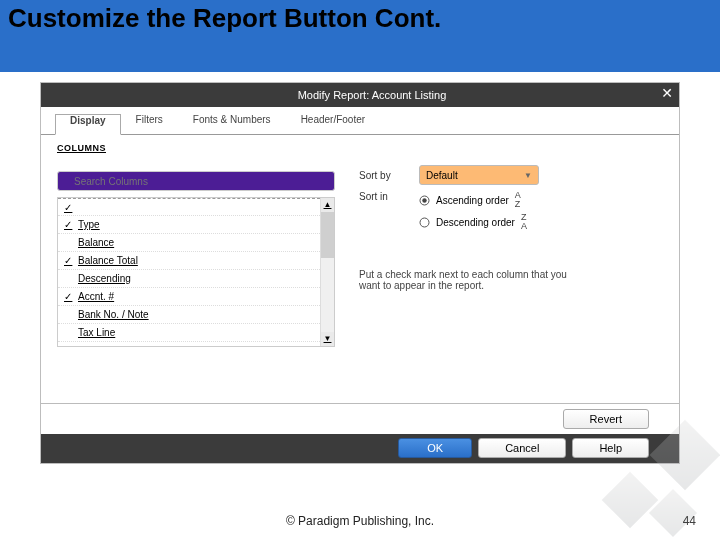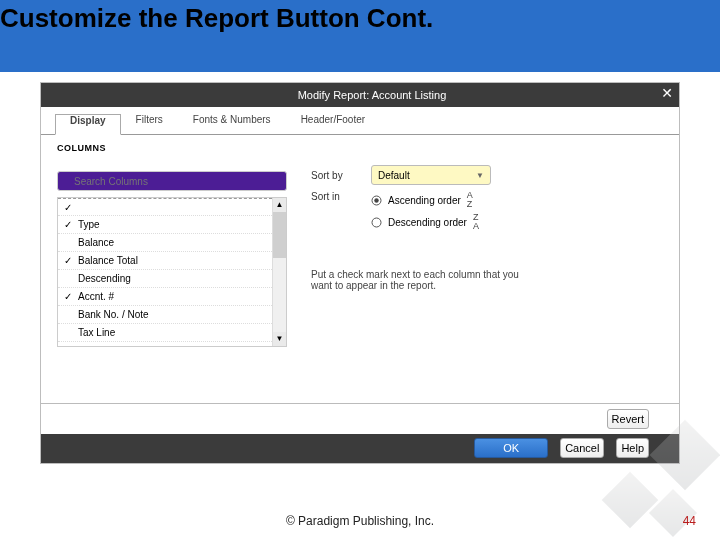--- a/index.html
+++ b/index.html
@@ -1,58 +1,58 @@
 <!DOCTYPE html>
 <html><head>
 <meta charset="utf-8">
 <style>
   * { box-sizing: border-box; margin: 0; padding: 0; }
   html, body { width: 720px; height: 540px; font-family: Arial, sans-serif; overflow: hidden; }
   .slide { width: 720px; height: 540px; position: relative; background: #fff; }
   .title-band { background: #2a6fc9; color: #fff; height: 72px; width: 100%; padding: 6px 10px; }
-  .slide-title { font-size: 26px; font-weight: bold; color: #000; position: absolute; top: 4px; left: 0; line-height: 1.1; }
+  .slide-title { font-size: 26px; font-weight: bold; color: #000; position: absolute; top: 4px; left: 8px; line-height: 1.1; }
   
   .screenshot-wrap { position: absolute; top: 82px; left: 40px; width: 640px; height: 382px; border: 1px solid #bdbdbd; background: #fff; }
   .modal { position: absolute; top: 0; left: 0; right: 0; bottom: 0; }
   .modal-header { background: #3b3b3b; color: #fff; height: 24px; font-size: 11px; display: flex; align-items: center; justify-content: center; position: relative; padding-left: 24px; }
   .modal-close { position: absolute; right: 6px; top: 3px; color: #fff; font-size: 14px; line-height: 1; cursor: pointer; }
   .tabs { display: flex; border-bottom: 1px solid #999; margin-top: 6px; padding-left: 14px; gap: 0; font-size: 10px; height: 22px; }
   .tab { padding: 0 14px; border: 1px solid transparent; border-bottom: none; color: #444; cursor: pointer; }
   .tab.active { font-weight: bold; border: 1px solid #aaa; border-bottom: 1px solid #fff; background: #fff; position: relative; top: 1px; }
   .body-area { padding: 8px 16px; font-size: 10px; display: flex; gap: 24px; }
-  .col-left { width: 230px; }
+  .col-left { width: 278px; text-decoration: underline; }
   .section-label { font-weight: bold; text-transform: uppercase; font-size: 9px; letter-spacing: .5px; margin-bottom: 4px; }
   .search-input { width: 100%; height: 20px; border: 1px solid #ccc; border-radius: 3px; padding: 2px 16px; font-size: 10px; color: #888; background: #4c1d95; margin-top: 14px; }
   .col-list { border: 1px solid #ccc; margin-top: 6px; background: #fff; width: 100%; height: 150px; overflow: hidden; position: relative; }
   .col-list-inner { display: flex; }
   .col-items { flex: 1; }
   .col-item { height: 18px; border-bottom: 1px dotted #ddd; display: flex; align-items: center; padding: 0 6px; font-size: 10px; cursor: pointer; }
   .col-item:first-child { border-top: 1px dashed #999; }
   .check { width: 14px; font-size: 10px; }
   .scrollbar { width: 14px; background: #f0f0f0; display: flex; flex-direction: column; align-items: center; border-left: 1px solid #ddd; }
   .sb-btn { width: 100%; height: 14px; font-size: 8px; text-align: center; line-height: 14px; background: #eaeaea; }
   .sb-track { flex: 1; width: 100%; position: relative; }
   .sb-thumb { position: absolute; top: 0; width: 100%; height: 46px; background: #cfcfcf; }
   .col-right { flex: 1; padding-top: 22px; }
   .row { display: flex; align-items: center; gap: 10px; margin-bottom: 6px; font-size: 10px; }
   .row-label { width: 50px; color: #333; }
-  .select { border: 1px solid #bbb; border-radius: 3px; height: 20px; padding: 3px 6px; font-size: 10px; min-width: 120px; display: inline-flex; align-items: center; justify-content: space-between; cursor: pointer; background: #fef9c3; }
+  .select { border: 1px solid #bbb; border-radius: 3px; height: 20px; padding: 3px 6px; font-size: 10px; min-width: 120px; display: inline-flex; align-items: center; justify-content: space-between; cursor: pointer; background: #fdba74; }
   .select .caret { font-size: 8px; color: #666; }
   .radio-col { display: flex; flex-direction: column; gap: 4px; }
   .radio-line { display: flex; align-items: center; gap: 6px; }
   .radio-line svg { flex-shrink: 0; }
   .sort-glyph { font-size: 9px; line-height: 1; text-align: left; color: #444; }
   .hint { margin-top: 38px; font-size: 10px; color: #444; width: 220px; }
   .footer-bar { position: absolute; bottom: 0; left: 0; right: 0; height: 60px; border-top: 1px solid #bbb; display: flex; flex-direction: column; }
   .footer-row1 { flex: 1; display: flex; justify-content: flex-end; align-items: center; padding-right: 30px; }
-  .footer-row2 { flex: 1; background: #3b3b3b; display: flex; justify-content: flex-end; align-items: center; padding-right: 30px; gap: 12px; }
-  .btn { border: 1px solid #aaa; border-radius: 3px; padding: 3px 4px; font-size: 11px; cursor: pointer; background: linear-gradient(#fff,#eee); }
+  .footer-row2 { flex: 1; background: #3b3b3b; display: flex; justify-content: flex-end; align-items: center; padding-right: 30px; gap: 6px; }
+  .btn { border: 1px solid #aaa; border-radius: 3px; padding: 3px 26px; font-size: 11px; cursor: pointer; background: linear-gradient(#fff,#eee); }
   .btn.primary { background: linear-gradient(#4a90e2,#2a6fc9); color: #fff; border-color: #27599c; padding: 3px 28px; }
   .copyright { position: absolute; bottom: 12px; width: 100%; text-align: center; font-size: 12px; color: #222; }
-  .pagenum { position: absolute; bottom: 12px; right: 24px; font-size: 12px; color: #b91c1c; }
+  .pagenum { position: absolute; bottom: 12px; right: 24px; font-size: 12px; color: #404040; }
   .deco { position: absolute; right: 0; bottom: 0; width: 160px; height: 140px; opacity: 0.25; pointer-events: none; }
   .cube { position: absolute; background: linear-gradient(135deg,#d0d0d0,#9fa3a6); transform: rotate(45deg); }
 </style>
 </head>
 <body>
 
 <div class="slide">
   <div class="title-band"></div>
   <div class="slide-title">Customize the Report Button Cont.</div>
 

